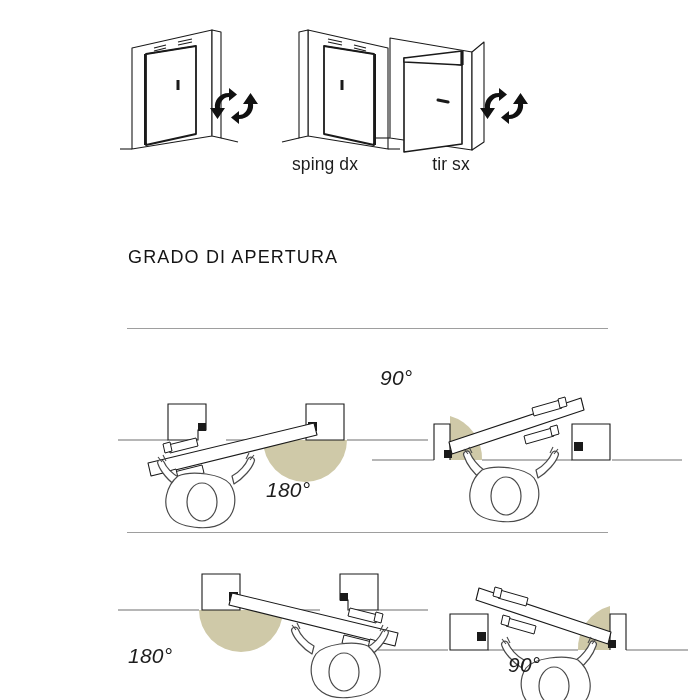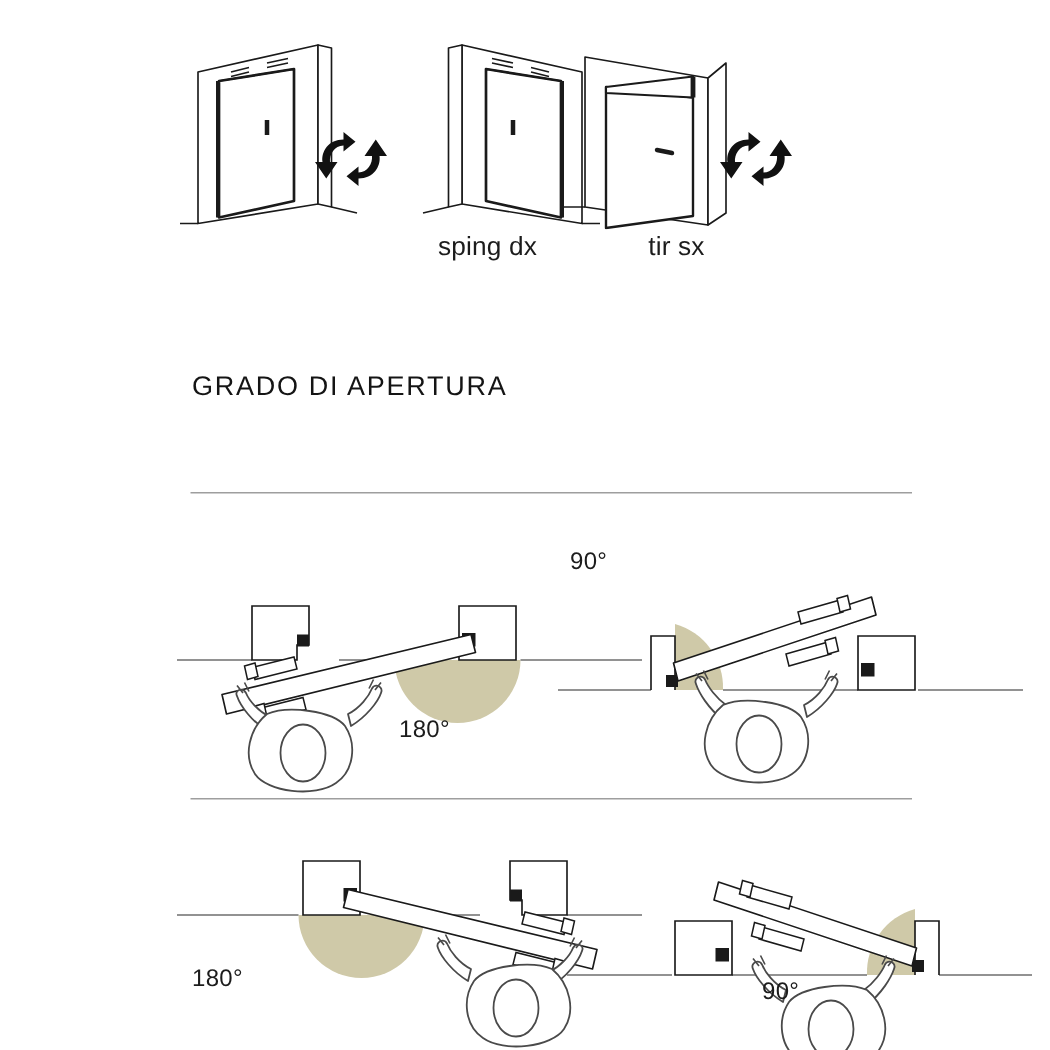--- a/index.html
+++ b/index.html
@@ -92,24 +92,25 @@
     height: 175px;
   }
   .quad-art {
     position: absolute;
     left: 0; top: 0;
     width: 310px;
     height: 175px;
   }
   .deg-label {
     position: absolute;
-    font-size: 16px;
+    font-size: 21px;
     color: #1c1c1c;
     white-space: nowrap;
     letter-spacing: 0.2px;
+    font-style: italic;
   }
 </style>
 </head>
 <body>
 
 <div class="stage">
 
   <div class="door-row">
 
     <div class="door-cell" style="left:120px;">

